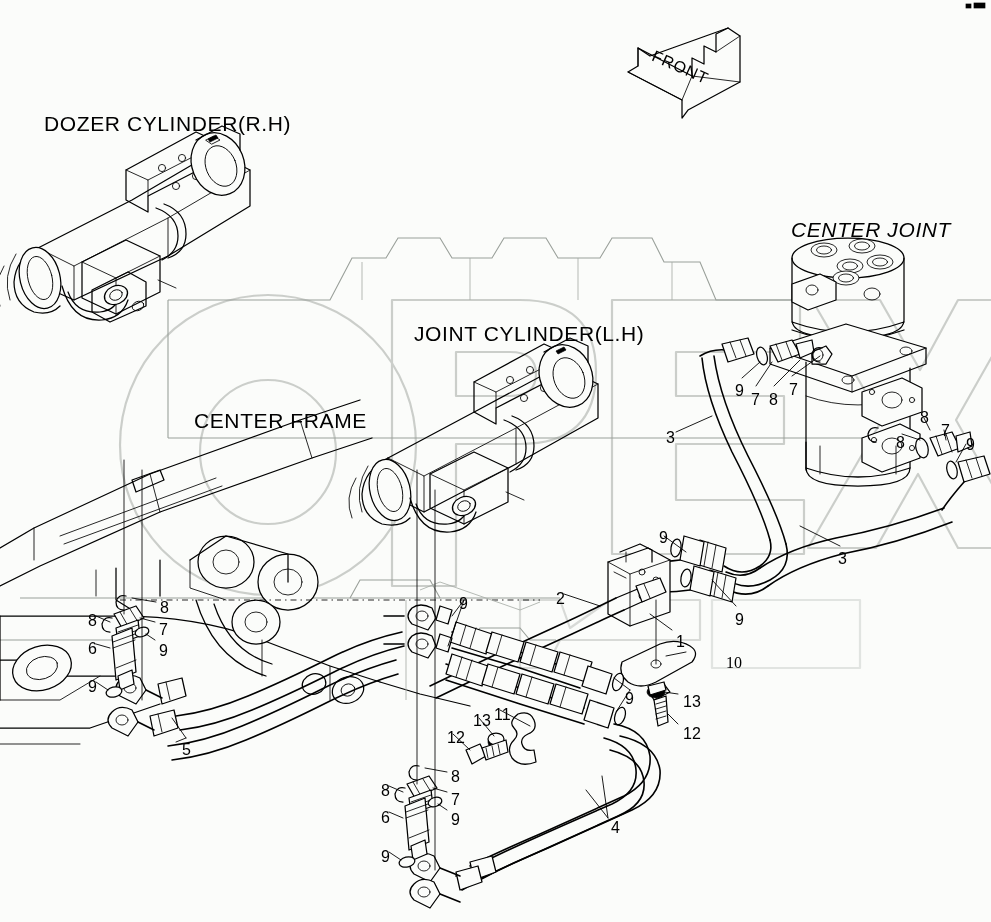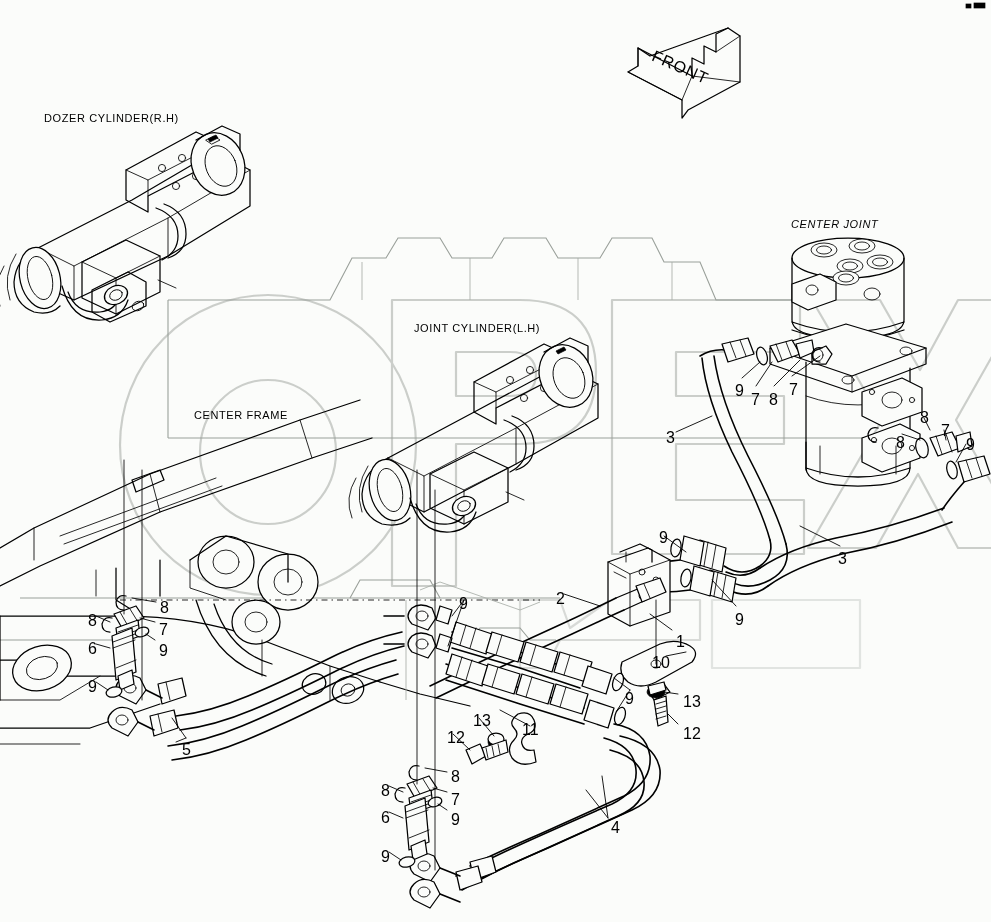--- a/index.html
+++ b/index.html
@@ -25,21 +25,21 @@
   }
   .lbl {
     position: absolute;
     font-family: "Liberation Sans", sans-serif;
     color: #000;
     white-space: nowrap;
     line-height: 1;
     user-select: none;
   }
   .title-lbl {
-    font-size: 11px;
+    font-size: 21px;
     letter-spacing: 0.6px;
   }
   .num-lbl {
     font-size: 16px;
     font-weight: 400;
   }
   .front-lbl {
     font-size: 16px;
     letter-spacing: 1px;
   }
@@ -594,26 +594,26 @@
       <div class="lbl num-lbl" style="left: 789px; top: 382px;">7</div>
       <div class="lbl num-lbl" style="left: 920px; top: 410px;">8</div>
       <div class="lbl num-lbl" style="left: 896px; top: 435px;">8</div>
       <div class="lbl num-lbl" style="left: 941px; top: 423px;">7</div>
       <div class="lbl num-lbl" style="left: 966px; top: 437px;">9</div>
       <div class="lbl num-lbl" style="left: 838px; top: 551px;">3</div>
       <div class="lbl num-lbl" style="left: 659px; top: 530px;">9</div>
       <div class="lbl num-lbl" style="left: 735px; top: 612px;">9</div>
       <div class="lbl num-lbl" style="left: 556px; top: 591px;">2</div>
       <div class="lbl num-lbl" style="left: 676px; top: 634px;">1</div>
-      <div class="lbl num-lbl" style="left: 652px; top: 655px;">10</div>
+      <div class="lbl num-lbl" style="left: 726px; top: 655px; font-family: Liberation Serif, serif;">10</div>
       <div class="lbl num-lbl" style="left: 459px; top: 596px;">9</div>
       <div class="lbl num-lbl" style="left: 683px; top: 694px;">13</div>
       <div class="lbl num-lbl" style="left: 625px; top: 691px;">9</div>
       <div class="lbl num-lbl" style="left: 683px; top: 726px;">12</div>
-      <div class="lbl num-lbl" style="left: 494px; top: 722px; margin-left: 28px;">11</div>
+      <div class="lbl num-lbl" style="left: 494px; top: 707px;">11</div>
       <div class="lbl num-lbl" style="left: 473px; top: 713px;">13</div>
       <div class="lbl num-lbl" style="left: 447px; top: 730px;">12</div>
       <div class="lbl num-lbl" style="left: 611px; top: 820px;">4</div>
       <div class="lbl num-lbl" style="left: 88px; top: 613px;">8</div>
       <div class="lbl num-lbl" style="left: 160px; top: 600px;">8</div>
       <div class="lbl num-lbl" style="left: 159px; top: 622px;">7</div>
       <div class="lbl num-lbl" style="left: 88px; top: 641px;">6</div>
       <div class="lbl num-lbl" style="left: 159px; top: 643px;">9</div>
       <div class="lbl num-lbl" style="left: 88px; top: 679px;">9</div>
       <div class="lbl num-lbl" style="left: 182px; top: 742px;">5</div>

